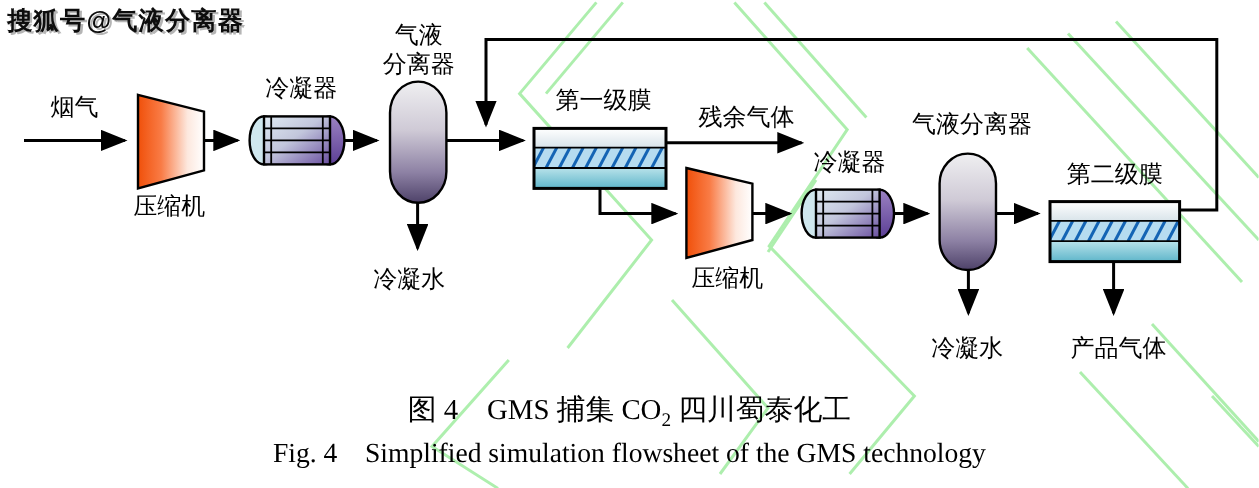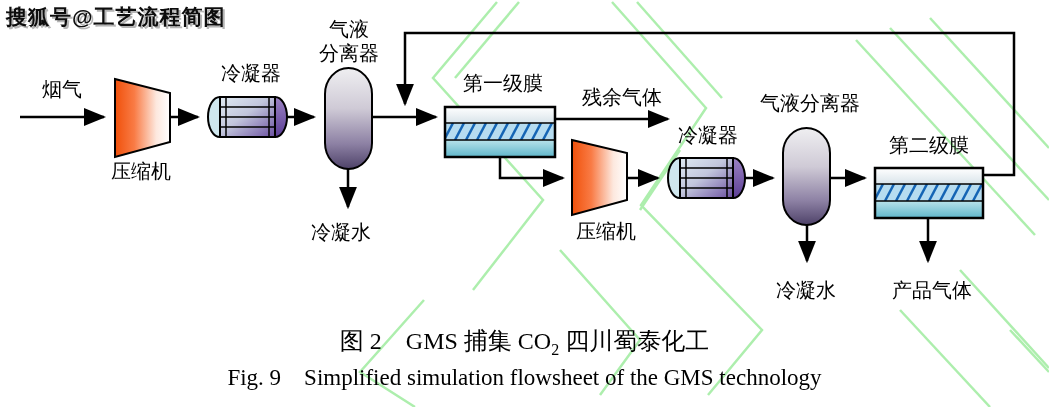--- a/index.html
+++ b/index.html
@@ -198,17 +198,17 @@
       <line x1="875" y1="184" x2="983" y2="184" stroke="#000" stroke-width="1.5"></line>
       <line x1="875" y1="201" x2="983" y2="201" stroke="#000" stroke-width="1.5"></line>
       <rect x="875" y="168" width="108" height="50" fill="none" stroke="#000" stroke-width="2.5"></rect>
     </g>
     <text class="lbl" x="929" y="152">第二级膜</text>
 
     <line x1="928" y1="218" x2="928" y2="261" stroke="#000" stroke-width="2.5" marker-end="url(#arr)"></line>
     <text class="lbl" x="932" y="297">产品气体</text>
   </svg>
 
-  <div class="brand-watermark">搜狐号@工艺流程简图</div>
-
-  <div class="caption-zh"><span>图 2　GMS 捕集 CO</span><sub>2</sub><span> 四川蜀泰化工</span></div>
-  <div class="caption-en">Fig. 9　Simplified simulation flowsheet of the GMS technology</div>
+  <div class="brand-watermark">搜狐号@气液分离器</div>
+
+  <div class="caption-zh"><span>图 4　GMS 捕集 CO</span><sub>2</sub><span> 四川蜀泰化工</span></div>
+  <div class="caption-en">Fig. 4　Simplified simulation flowsheet of the GMS technology</div>
 </div>
 
 </body></html>

